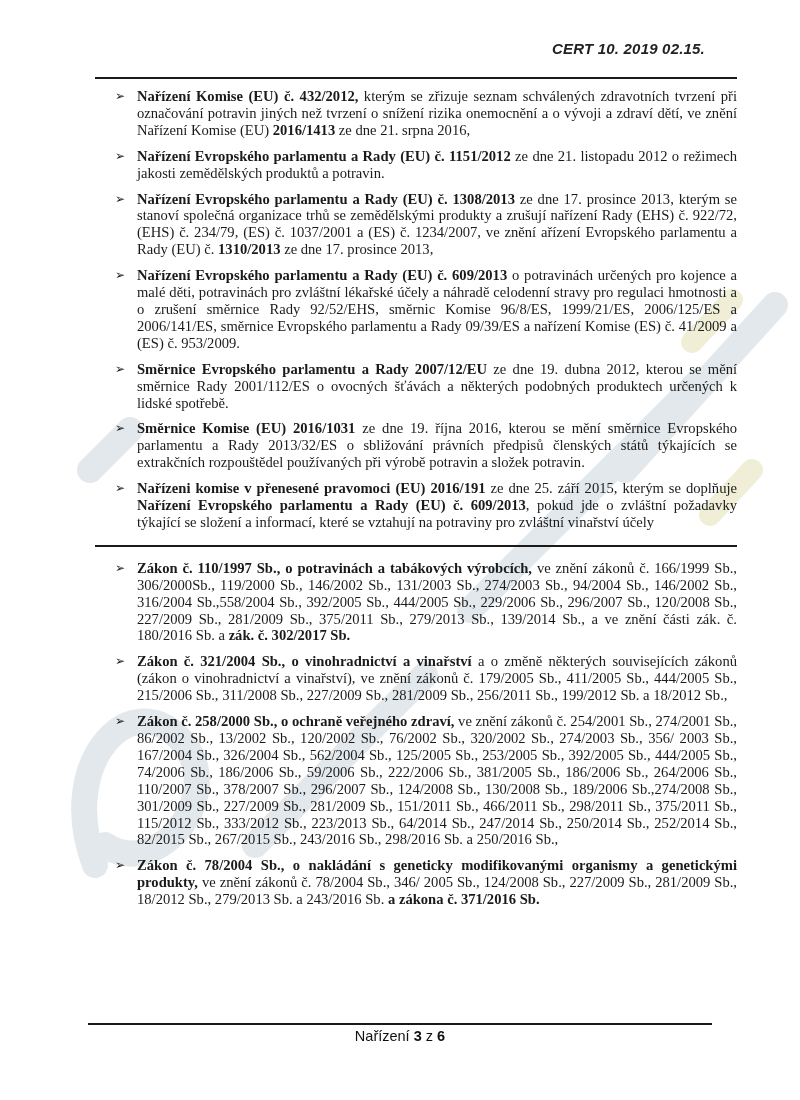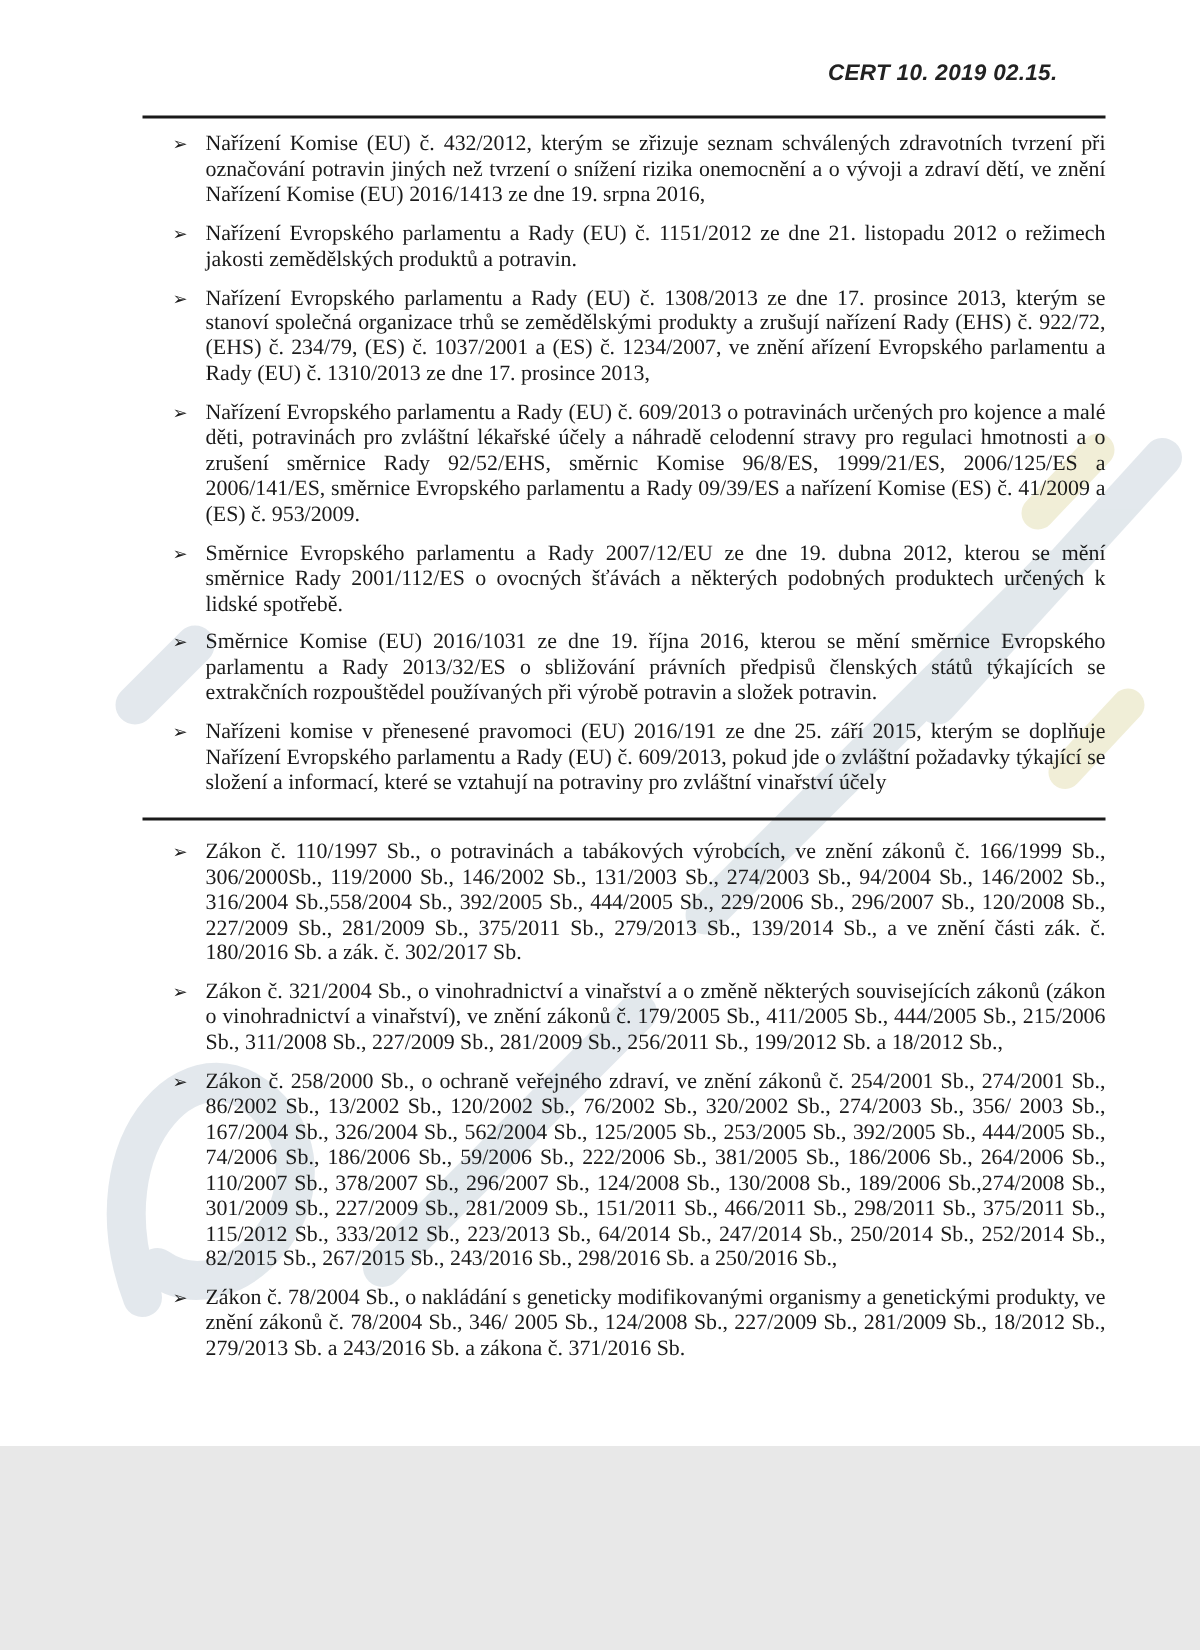--- a/index.html
+++ b/index.html
@@ -1,19 +1,19 @@
 <!DOCTYPE html>
 <html lang="cs"><head>
 <meta charset="utf-8">
 <title>Document</title>
 <style>
   html,body{margin:0;padding:0;background:#e8e8e8;}
   .page{
     position:relative;
-    width:800px;height:964px;
+    width:800px;height:1100px;
     margin:0 auto;
     background:#ffffff;
     font-family:"Liberation Serif", serif;
     color:#1a1a1a;
     overflow:hidden;
   }
   .watermark{position:absolute;left:0;top:0;pointer-events:none;}
   .header{
     position:absolute;top:40px;left:95px;width:610px;
     text-align:right;
@@ -32,21 +32,21 @@
     margin:0 0 9px 0;
     font-size:14.6px;
     line-height:16.9px;
     text-align:justify;
   }
   ul.bullets li .marker{
     position:absolute;left:20px;top:0;
     font-size:12px;
     font-family:"DejaVu Sans", sans-serif;
   }
-  ul.bullets li b{font-weight:normal;}
+  ul.bullets li b{font-weight:bold;}
   .rule-mid{margin:14px 0 13px 0;width:642px;}
   .rule-footer{position:absolute;top:1023px;left:88px;width:624px;height:2px;background:#1a1a1a;}
   .footer-text{
     position:absolute;top:1028px;left:88px;width:624px;
     text-align:center;
     font-family:"Liberation Sans", sans-serif;
     font-size:14.5px;color:#111;
   }
   .footer-text b{font-weight:bold;}
 </style>
@@ -71,33 +71,33 @@
   </svg>
 
   <div class="header">
     <span>CERT 10. 2019 02.15.</span>
   </div>
 
   <div class="rule rule-top"></div>
 
   <div class="content">
     <ul class="bullets">
-        <li><span class="marker">➢</span><span><b>Nařízení Komise (EU) č. 432/2012,</b><span> kterým se zřizuje seznam schválených zdravotních tvrzení při označování potravin jiných než tvrzení o snížení rizika onemocnění a o vývoji a zdraví dětí, ve znění Nařízení Komise (EU) </span><b>2016/1413</b><span> ze dne 19. srpna 2016,</span></span></li>
+        <li><span class="marker">➢</span><span><b>Nařízení Komise (EU) č. 432/2012,</b><span> kterým se zřizuje seznam schválených zdravotních tvrzení při označování potravin jiných než tvrzení o snížení rizika onemocnění a o vývoji a zdraví dětí, ve znění Nařízení Komise (EU) </span><b>2016/1413</b><span> ze dne 21. srpna 2016,</span></span></li>
         <li><span class="marker">➢</span><span><b>Nařízení Evropského parlamentu a Rady (EU) č. 1151/2012</b><span> ze dne 21. listopadu 2012 o režimech jakosti zemědělských produktů a potravin.</span></span></li>
         <li><span class="marker">➢</span><span><b>Nařízení Evropského parlamentu a Rady (EU) č. 1308/2013</b><span> ze dne 17. prosince 2013, kterým se stanoví společná organizace trhů se zemědělskými produkty a zrušují nařízení Rady (EHS) č. 922/72, (EHS) č. 234/79, (ES) č. 1037/2001 a (ES) č. 1234/2007, ve znění ařízení Evropského parlamentu a Rady (EU) č. </span><b>1310/2013</b><span> ze dne 17. prosince 2013,</span></span></li>
         <li><span class="marker">➢</span><span><b>Nařízení Evropského parlamentu a Rady (EU) č. 609/2013</b><span> o potravinách určených pro kojence a malé děti, potravinách pro zvláštní lékařské účely a náhradě celodenní stravy pro regulaci hmotnosti a o zrušení směrnice Rady 92/52/EHS, směrnic Komise 96/8/ES, 1999/21/ES, 2006/125/ES a 2006/141/ES, směrnice Evropského parlamentu a Rady 09/39/ES a nařízení Komise (ES) č. 41/2009 a (ES) č. 953/2009.</span></span></li>
         <li><span class="marker">➢</span><span><b>Směrnice Evropského parlamentu a Rady 2007/12/EU</b><span> ze dne 19. dubna 2012, kterou se mění směrnice Rady 2001/112/ES o ovocných šťávách a některých podobných produktech určených k lidské spotřebě.</span></span></li>
         <li><span class="marker">➢</span><span><b>Směrnice Komise (EU) 2016/1031</b><span> ze dne 19. října 2016, kterou se mění směrnice Evropského parlamentu a Rady 2013/32/ES o sbližování právních předpisů členských států týkajících se extrakčních rozpouštědel používaných při výrobě potravin a složek potravin.</span></span></li>
         <li><span class="marker">➢</span><span><b>Nařízeni komise v přenesené pravomoci (EU) 2016/191</b><span> ze dne 25. září 2015, kterým se doplňuje </span><b>Nařízení Evropského parlamentu a Rady (EU) č. 609/2013</b><span>, pokud jde o zvláštní požadavky týkající se složení a informací, které se vztahují na potraviny pro zvláštní vinařství účely</span></span></li>
       </ul>
     <div class="rule rule-mid"></div>
     <ul class="bullets">
         <li><span class="marker">➢</span><span><b>Zákon č. 110/1997 Sb., o potravinách a tabákových výrobcích,</b><span> ve znění zákonů č. 166/1999 Sb., 306/2000Sb., 119/2000 Sb., 146/2002 Sb., 131/2003 Sb., 274/2003 Sb., 94/2004 Sb., 146/2002 Sb., 316/2004 Sb.,558/2004 Sb., 392/2005 Sb., 444/2005 Sb., 229/2006 Sb., 296/2007 Sb., 120/2008 Sb., 227/2009 Sb., 281/2009 Sb., 375/2011 Sb., 279/2013 Sb., 139/2014 Sb., a ve znění části zák. č. 180/2016 Sb. a </span><b>zák. č. 302/2017 Sb.</b></span></li>
         <li><span class="marker">➢</span><span><b>Zákon č. 321/2004 Sb., o vinohradnictví a vinařství</b><span> a o změně některých souvisejících zákonů (zákon o vinohradnictví a vinařství), ve znění zákonů č. 179/2005 Sb., 411/2005 Sb., 444/2005 Sb., 215/2006 Sb., 311/2008 Sb., 227/2009 Sb., 281/2009 Sb., 256/2011 Sb., 199/2012 Sb. a 18/2012 Sb.,</span></span></li>
         <li><span class="marker">➢</span><span><b>Zákon č. 258/2000 Sb., o ochraně veřejného zdraví,</b><span> ve znění zákonů č. 254/2001 Sb., 274/2001 Sb., 86/2002 Sb., 13/2002 Sb., 120/2002 Sb., 76/2002 Sb., 320/2002 Sb., 274/2003 Sb., 356/ 2003 Sb., 167/2004 Sb., 326/2004 Sb., 562/2004 Sb., 125/2005 Sb., 253/2005 Sb., 392/2005 Sb., 444/2005 Sb., 74/2006 Sb., 186/2006 Sb., 59/2006 Sb., 222/2006 Sb., 381/2005 Sb., 186/2006 Sb., 264/2006 Sb., 110/2007 Sb., 378/2007 Sb., 296/2007 Sb., 124/2008 Sb., 130/2008 Sb., 189/2006 Sb.,274/2008 Sb., 301/2009 Sb., 227/2009 Sb., 281/2009 Sb., 151/2011 Sb., 466/2011 Sb., 298/2011 Sb., 375/2011 Sb., 115/2012 Sb., 333/2012 Sb., 223/2013 Sb., 64/2014 Sb., 247/2014 Sb., 250/2014 Sb., 252/2014 Sb., 82/2015 Sb., 267/2015 Sb., 243/2016 Sb., 298/2016 Sb. a 250/2016 Sb.,</span></span></li>
         <li><span class="marker">➢</span><span><b>Zákon č. 78/2004 Sb., o nakládání s geneticky modifikovanými organismy a genetickými produkty,</b><span> ve znění zákonů č. 78/2004 Sb., 346/ 2005 Sb., 124/2008 Sb., 227/2009 Sb., 281/2009 Sb., 18/2012 Sb., 279/2013 Sb. a 243/2016 Sb. </span><b>a zákona č. 371/2016 Sb.</b></span></li>
       </ul>
   </div>
 
   <div class="rule-footer"></div>
-  <div class="footer-text"><span>Nařízeni </span><b>3</b><span> z </span><b>6</b></div>
+  <div class="footer-text"><span>Nařízení </span><b>3</b><span> z </span><b>6</b></div>
 
 </div>
 
 </body></html>

